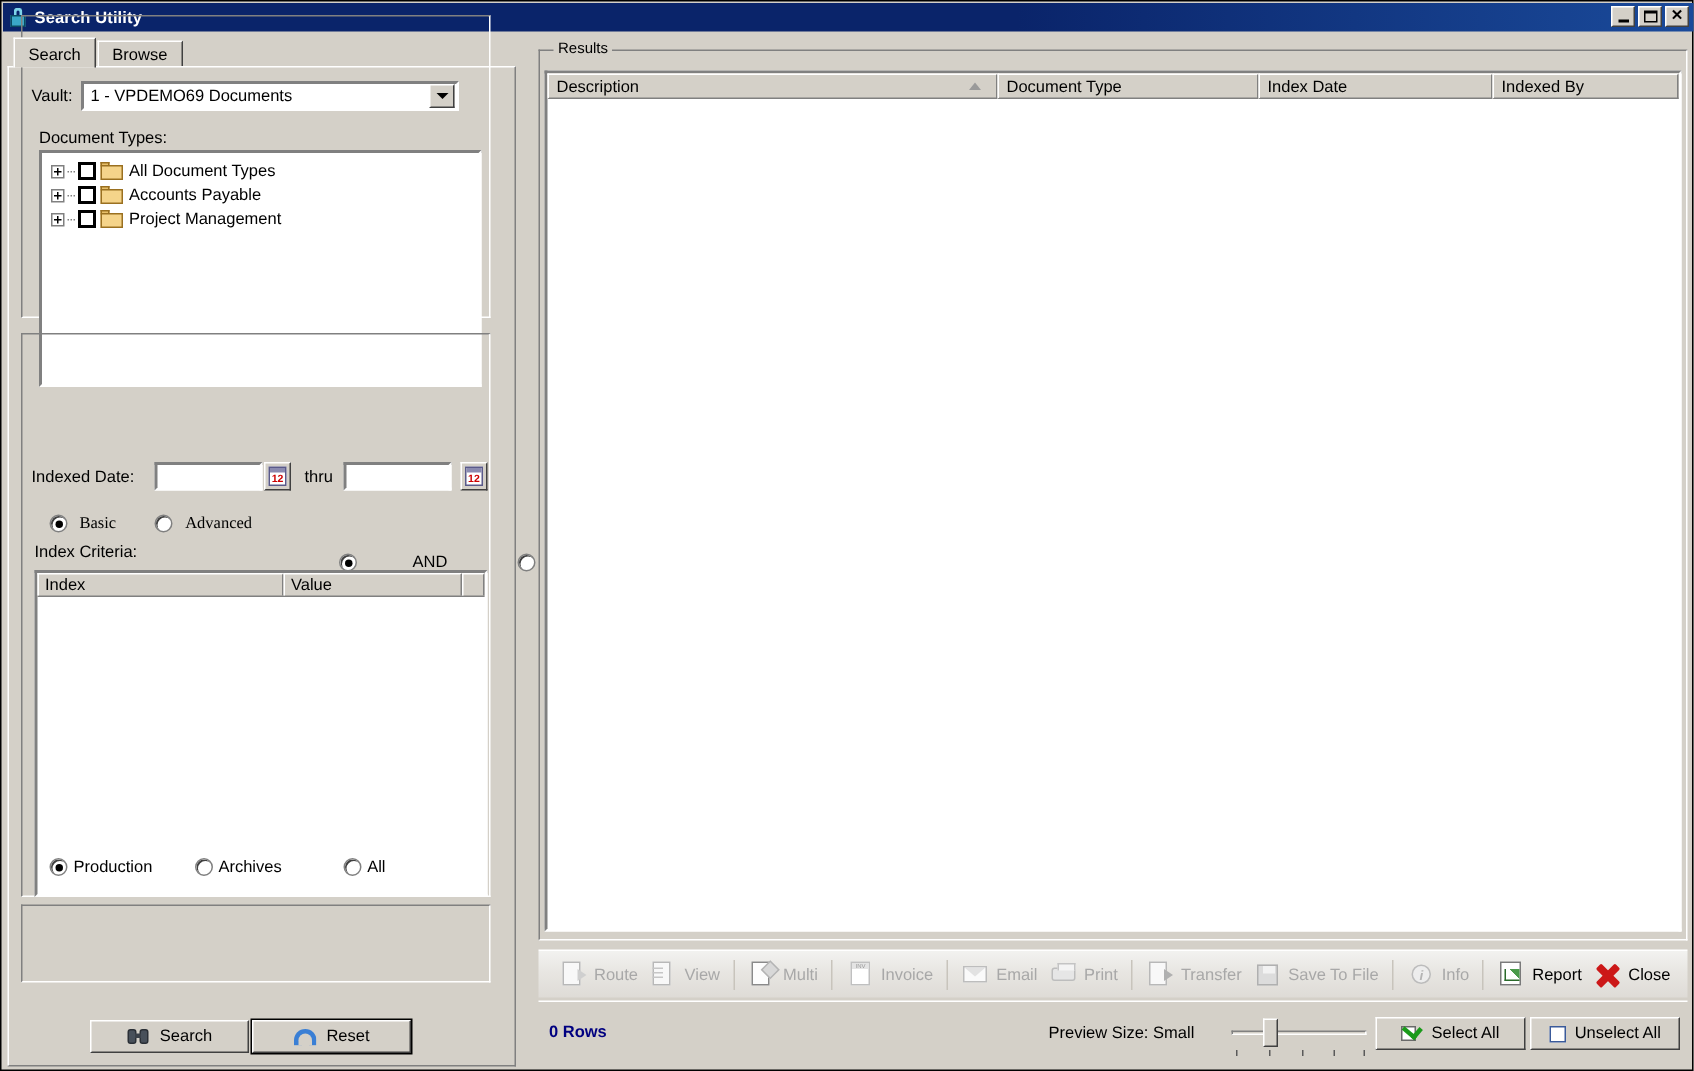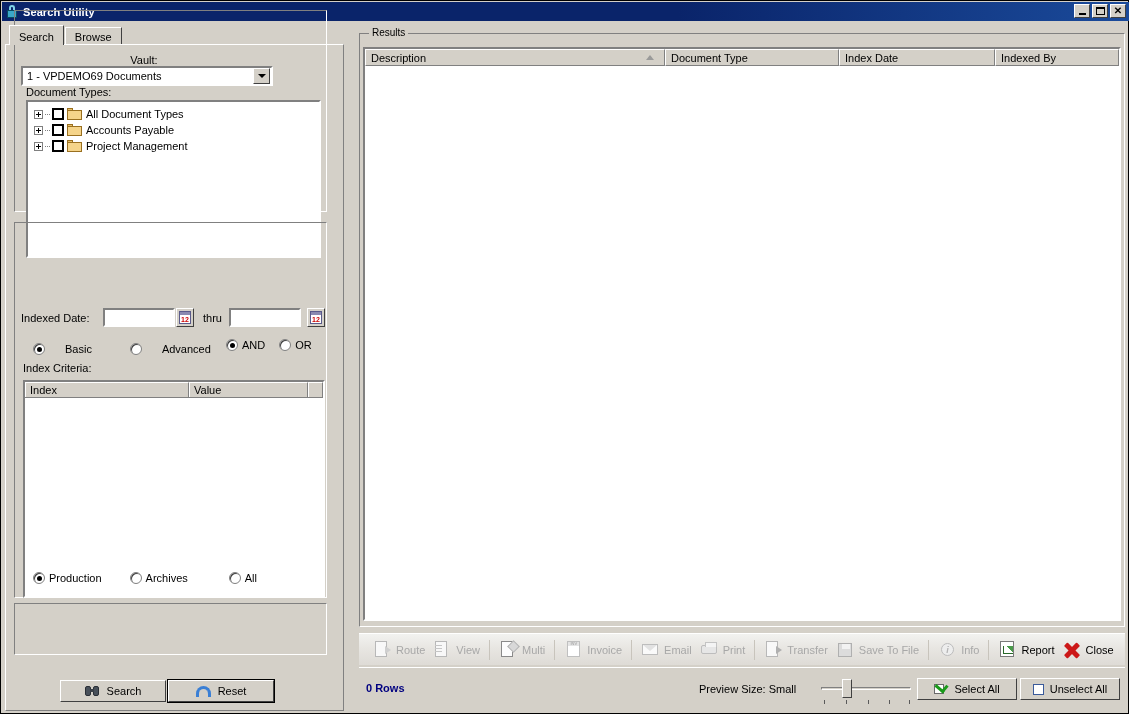--- a/index.html
+++ b/index.html
@@ -77,21 +77,21 @@
     background:#d4d0c8;
     border-top:1px solid #fff; border-left:1px solid #fff;
     border-right:1px solid #808080; border-bottom:1px solid #808080;
   }
   #vault-group-inner {
     position:absolute; left:13px; top:9px; width:313px; height:202px;
     border:1px solid #808080; border-right-color:#fff; border-bottom-color:#fff;
   }
   .lbl { font-size:11px; color:#000; }
 
-  #vault-row { position:absolute; left:20px; top:53px; display:flex; align-items:center;flex-direction:column; }
+  #vault-row { position:absolute; left:20px; top:53px; display:flex; align-items:center; }
   #vault-label { margin-right:6px; }
   .combo {
     height:20px; background:#fff;
     border:2px solid; border-color:#808080 #fff #fff #808080;
     display:flex; align-items:center; position:relative;
   }
   .combo .val { padding-left:4px; font-size:11px; flex:1; white-space:nowrap; overflow:hidden; }
   .combo .arrowbtn {
     width:17px; height:16px; margin-right:1px; background:#d4d0c8;
     border-top:1px solid #fff; border-left:1px solid #fff;
@@ -165,22 +165,22 @@
   }
   .radio {
     width:12px; height:12px; border-radius:50%; background:#fff;
     border:1px solid #808080; box-shadow: inset 1px 1px 0 #404040;
     position:relative; flex:0 0 auto; margin-right:4px; cursor:default;
   }
   .radio.on:after {
     content:""; position:absolute; left:3px; top:3px; width:5px; height:5px;
     border-radius:50%; background:#000;
   }
-  #mode-row { position:absolute; left:32px; top:342px; display:flex; align-items:center; gap:16px; }
-  #andor-row { position:absolute; left:225px; top:338px; display:flex; align-items:flex-start; }
+  #mode-row { position:absolute; left:32px; top:342px; display:flex; align-items:center; gap:4px;font-family:Liberation Serif, serif; }
+  #andor-row { position:absolute; left:225px; top:368px; display:flex; align-items:flex-start;gap:33px; }
   #crit-label { position:absolute; left:22px; top:361px; }
   #crit-grid {
     position:absolute; left:22px; top:379px; width:302px; height:218px;
     background:#fff; border:2px solid; border-color:#808080 #fff #fff #808080;
   }
   .gridhead { display:flex; height:16px; background:#d4d0c8; border-bottom:1px solid #808080; }
   .gridhead .hcell {
     font-size:11px; padding-left:4px; display:flex; align-items:center;
     border-right:1px solid #808080;
     border-top:1px solid #fff; border-left:1px solid #fff;

